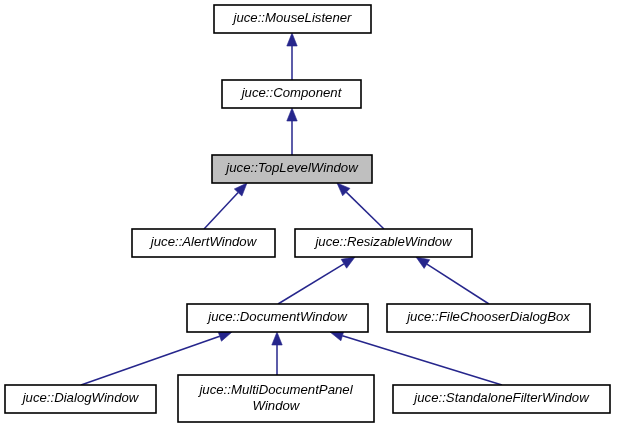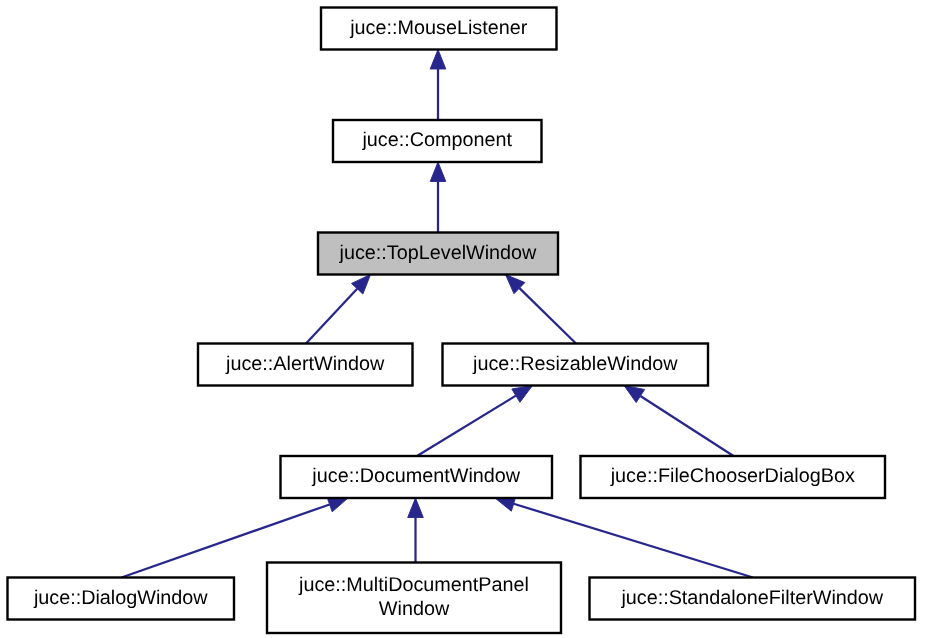--- a/index.html
+++ b/index.html
@@ -9,20 +9,21 @@
   }
   body {
     font-family: "Liberation Sans", sans-serif;
   }
   #diagram-root {
     position: relative;
     width: 617px;
     height: 425px;
     background: #ffffff;
     overflow: hidden;
+    font-style: italic;
   }
   svg#graph {
     position: absolute;
     top: 0;
     left: 0;
     width: 617px;
     height: 425px;
     display: block;
   }
   .node-box {

